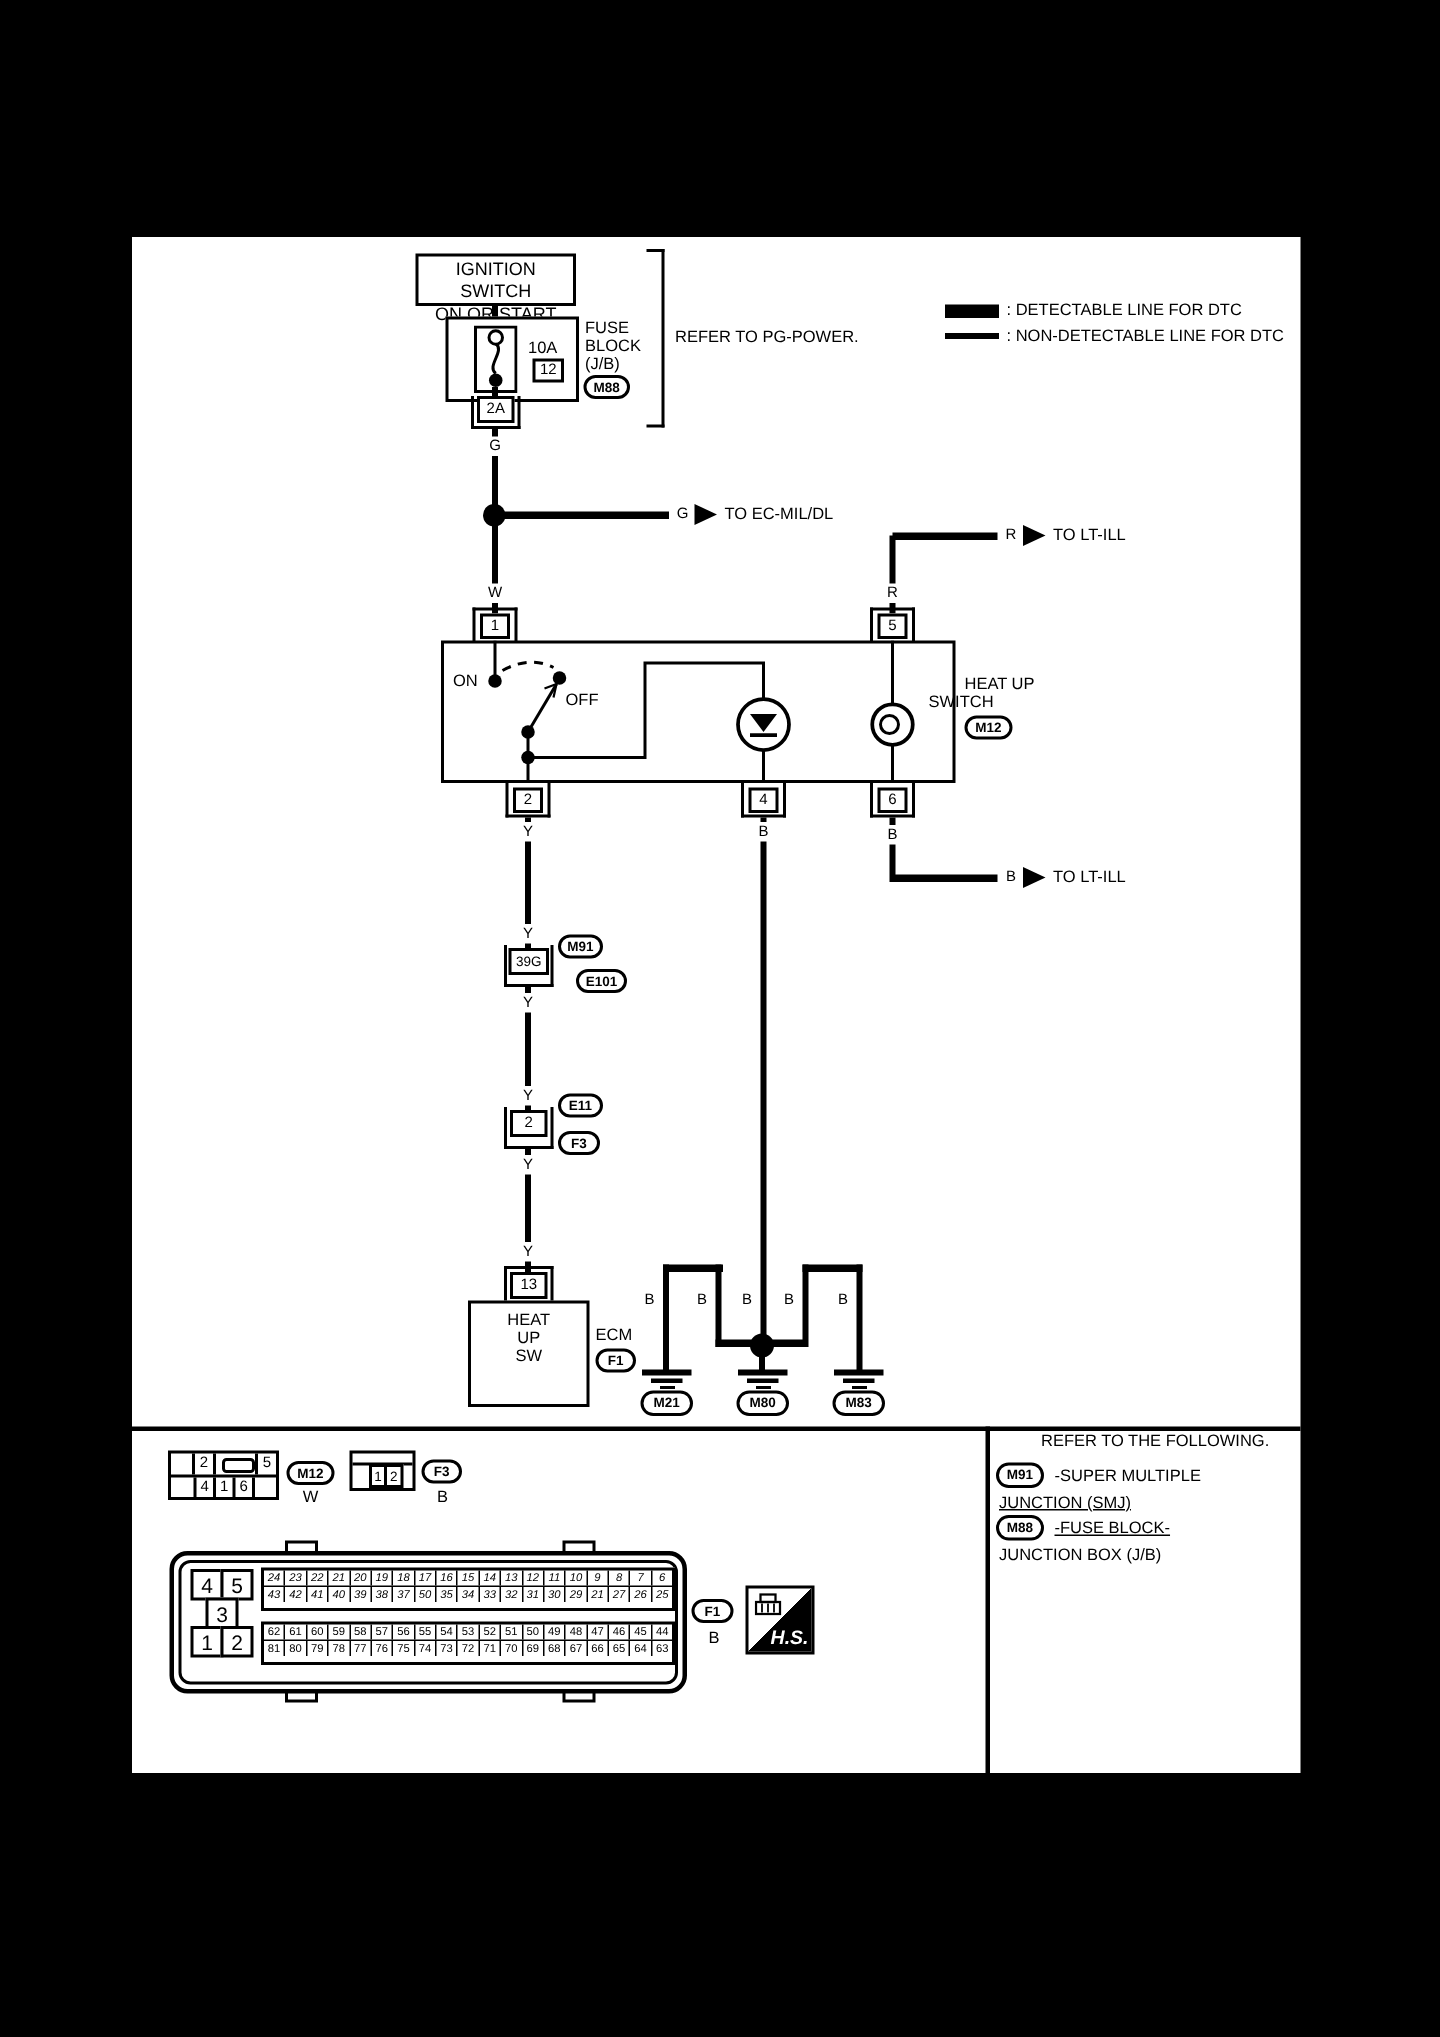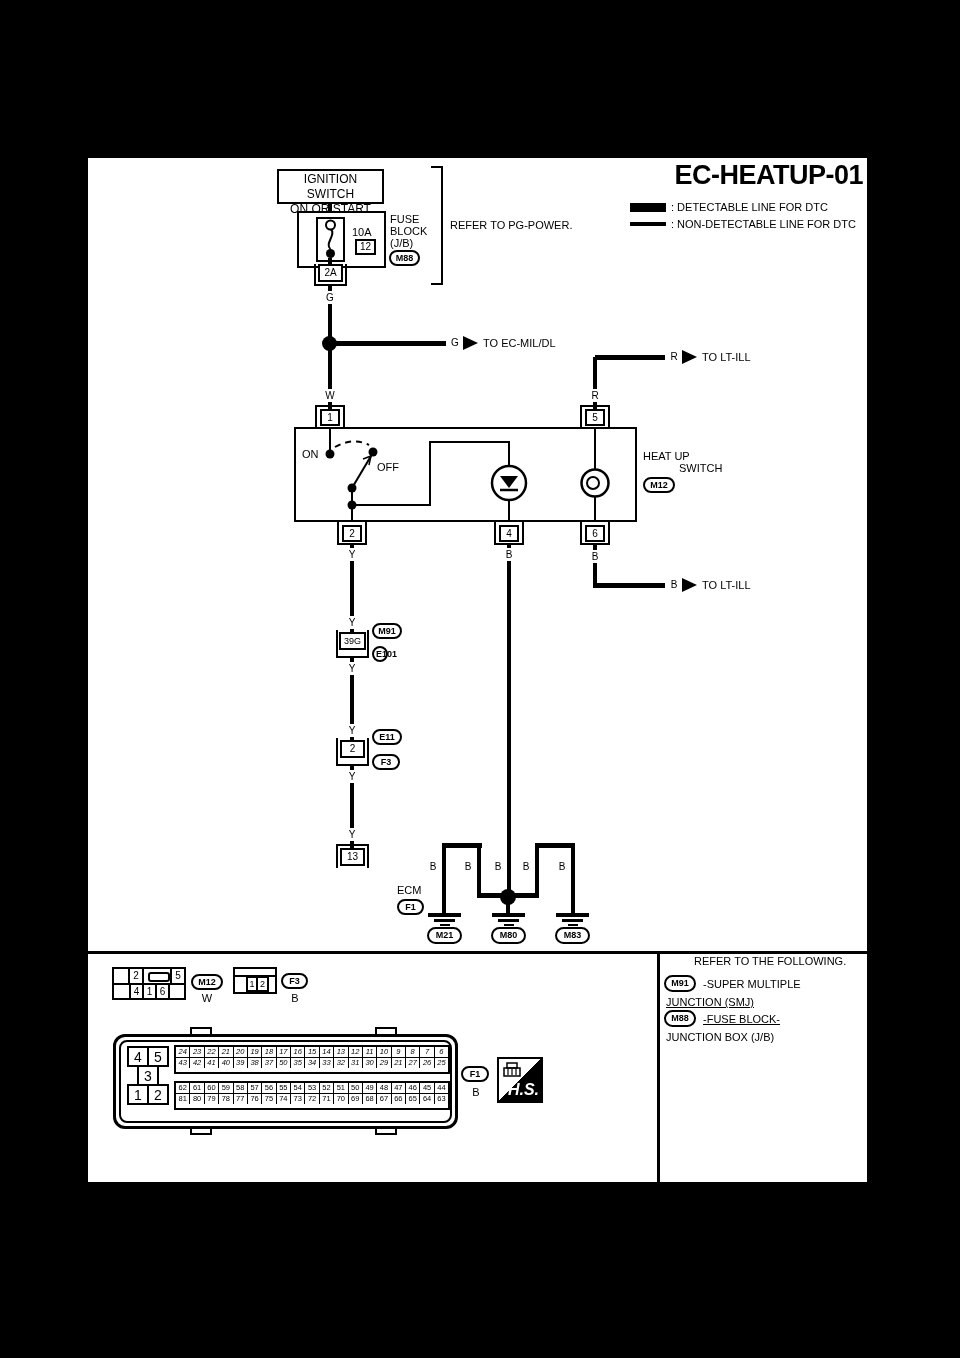--- a/index.html
+++ b/index.html
@@ -30,21 +30,20 @@
   .m12row>div:first-child{border-left:none;}
   .note{position:absolute;font-size:11px;line-height:13px;white-space:nowrap;}
 </style>
 </head>
 <body>
 
 <div id="page">
 
   <div class="abs panel" style="left:88px;top:158px;width:779px;height:1024px;"></div>
 
-  <div class="abs" style="left:600px;top:160px;width:263px;font-size:27px;font-weight:bold;text-align:right;letter-spacing:-.5px;">EC-HEATUP-01</div>
   <div class="abs bar" style="left:630px;top:203px;width:36px;height:9px;"></div>
   <div class="txt" style="left:671px;top:201px;">: DETECTABLE LINE FOR DTC</div>
   <div class="abs bar" style="left:630px;top:222px;width:36px;height:4px;"></div>
   <div class="txt" style="left:671px;top:218px;">: NON-DETECTABLE LINE FOR DTC</div>
 
   <div class="abs box" style="left:277px;top:169px;width:107px;height:35px;text-align:center;font-size:12px;line-height:15px;padding-top:1px;">
     <div>IGNITION SWITCH</div>
     <div>ON OR START</div>
   </div>
 
@@ -112,50 +111,55 @@
     <line x1="206" y1="63" x2="224" y2="63" stroke="#000" stroke-width="2.5"></line>
     <line x1="215" y1="73" x2="215" y2="95" stroke="#000" stroke-width="2"></line>
     <line x1="301" y1="0" x2="301" y2="43" stroke="#000" stroke-width="2"></line>
     <circle cx="301" cy="56" r="13.5" fill="none" stroke="#000" stroke-width="2.5"></circle>
     <circle cx="299" cy="56" r="6" fill="none" stroke="#000" stroke-width="2"></circle>
     <line x1="301" y1="70" x2="301" y2="95" stroke="#000" stroke-width="2"></line>
   </svg>
   <div class="txt" style="left:302px;top:448px;">ON</div>
   <div class="txt" style="left:377px;top:461px;">OFF</div>
   <div class="txt" style="left:643px;top:450px;">HEAT UP</div>
-  <div class="txt" style="left:679px;top:462px;">SWITCH</div>
+  <div class="txt" style="left:619px;top:462px;">SWITCH</div>
   <div class="oval" style="left:643px;top:477px;width:32px;height:16px;">M12</div>
 
   <div class="term ot" style="left:337px;top:522px;width:30px;height:23px;"></div>
   <div class="tbox" style="left:342px;top:525px;width:20px;height:17px;">2</div>
   <div class="term ot" style="left:494px;top:522px;width:30px;height:23px;"></div>
   <div class="tbox" style="left:499px;top:525px;width:20px;height:17px;">4</div>
   <div class="term ot" style="left:580px;top:522px;width:30px;height:23px;"></div>
   <div class="tbox" style="left:585px;top:525px;width:20px;height:17px;">6</div>
 
   <div class="abs w" style="left:350px;top:545px;width:4px;height:87px;"></div>
   <div class="lbl" style="left:343px;top:548px;width:18px;">Y</div>
   <div class="lbl" style="left:343px;top:616px;width:18px;">Y</div>
   <div class="term ot" style="left:336px;top:630px;width:33px;height:28px;"></div>
   <div class="tbox" style="left:339px;top:632px;width:27px;height:18px;font-size:9px;">39G</div>
   <div class="oval" style="left:372px;top:623px;width:30px;height:16px;">M91</div>
-  <div class="oval" style="left:372px;top:646px;width:16px;height:16px;">E101</div>
+  <div class="oval" style="left:384px;top:646px;width:34px;height:16px;">E101</div>
   <div class="abs w" style="left:350px;top:658px;width:4px;height:82px;"></div>
   <div class="lbl" style="left:343px;top:662px;width:18px;">Y</div>
   <div class="lbl" style="left:343px;top:724px;width:18px;">Y</div>
   <div class="term ot" style="left:336px;top:738px;width:33px;height:28px;"></div>
   <div class="tbox" style="left:340px;top:740px;width:25px;height:18px;">2</div>
   <div class="oval" style="left:372px;top:729px;width:30px;height:16px;">E11</div>
   <div class="oval" style="left:372px;top:754px;width:28px;height:16px;">F3</div>
   <div class="abs w" style="left:350px;top:766px;width:4px;height:82px;"></div>
   <div class="lbl" style="left:343px;top:770px;width:18px;">Y</div>
   <div class="lbl" style="left:343px;top:828px;width:18px;">Y</div>
   <div class="term ob" style="left:336px;top:844px;width:33px;height:24px;"></div>
   <div class="tbox" style="left:340px;top:848px;width:25px;height:18px;">13</div>
 
+  <div class="abs box" style="left:312px;top:867px;width:81px;height:71px;text-align:center;font-size:11px;line-height:12px;padding-top:5px;">
+    <div>HEAT</div>
+    <div>UP</div>
+    <div>SW</div>
+  </div>
   <div class="txt" style="left:397px;top:884px;">ECM</div>
   <div class="oval" style="left:397px;top:899px;width:27px;height:16px;">F1</div>
 
   <div class="abs w" style="left:507px;top:545px;width:4px;height:347px;"></div>
   <div class="lbl" style="left:500px;top:548px;width:18px;">B</div>
 
   <div class="abs w" style="left:593px;top:545px;width:4px;height:43px;"></div>
   <div class="lbl" style="left:586px;top:550px;width:18px;">B</div>
   <div class="abs w" style="left:595px;top:583px;width:70px;height:5px;"></div>
   <div class="lbl2" style="left:668px;top:578px;width:12px;">B</div>
@@ -324,21 +328,21 @@
   <div class="lbl2" style="left:468px;top:1086px;width:16px;font-size:11px;">B</div>
 
   <div class="abs" style="left:497px;top:1057px;width:46px;height:46px;border:2px solid #000;background:linear-gradient(135deg,#fff 49.5%,#000 50%);">
     <svg style="position:absolute;left:4px;top:3px;" width="20" height="16" viewBox="0 0 20 16">
       <rect x="4" y="1" width="10" height="5" fill="none" stroke="#000" stroke-width="1.5"></rect>
       <rect x="1" y="6" width="16" height="8" fill="none" stroke="#000" stroke-width="1.5"></rect>
       <line x1="5" y1="7" x2="5" y2="13" stroke="#000" stroke-width="1.2"></line>
       <line x1="9" y1="7" x2="9" y2="13" stroke="#000" stroke-width="1.2"></line>
       <line x1="13" y1="7" x2="13" y2="13" stroke="#000" stroke-width="1.2"></line>
     </svg>
-    <div style="position:absolute;right:2px;bottom:2px;color:#fff;font-size:16px;font-weight:bold;font-style:italic;">H.S.</div>
+    <div style="position:absolute;right:2px;bottom:2px;color:#fff;font-size:13px;font-weight:bold;font-style:italic;">H.S.</div>
   </div>
 
   <div class="note" style="left:666px;top:955px;padding-left:28px;">REFER TO THE FOLLOWING.</div>
   <div class="oval" style="left:664px;top:975px;width:32px;height:17px;line-height:13px;">M91</div>
   <div class="note" style="left:703px;top:978px;">-SUPER MULTIPLE</div>
   <div class="note" style="left:666px;top:996px;text-decoration:underline;">JUNCTION (SMJ)</div>
   <div class="oval" style="left:664px;top:1010px;width:32px;height:17px;line-height:13px;">M88</div>
   <div class="note" style="left:703px;top:1013px;text-decoration:underline;">-FUSE BLOCK-</div>
   <div class="note" style="left:666px;top:1031px;">JUNCTION BOX (J/B)</div>
 

